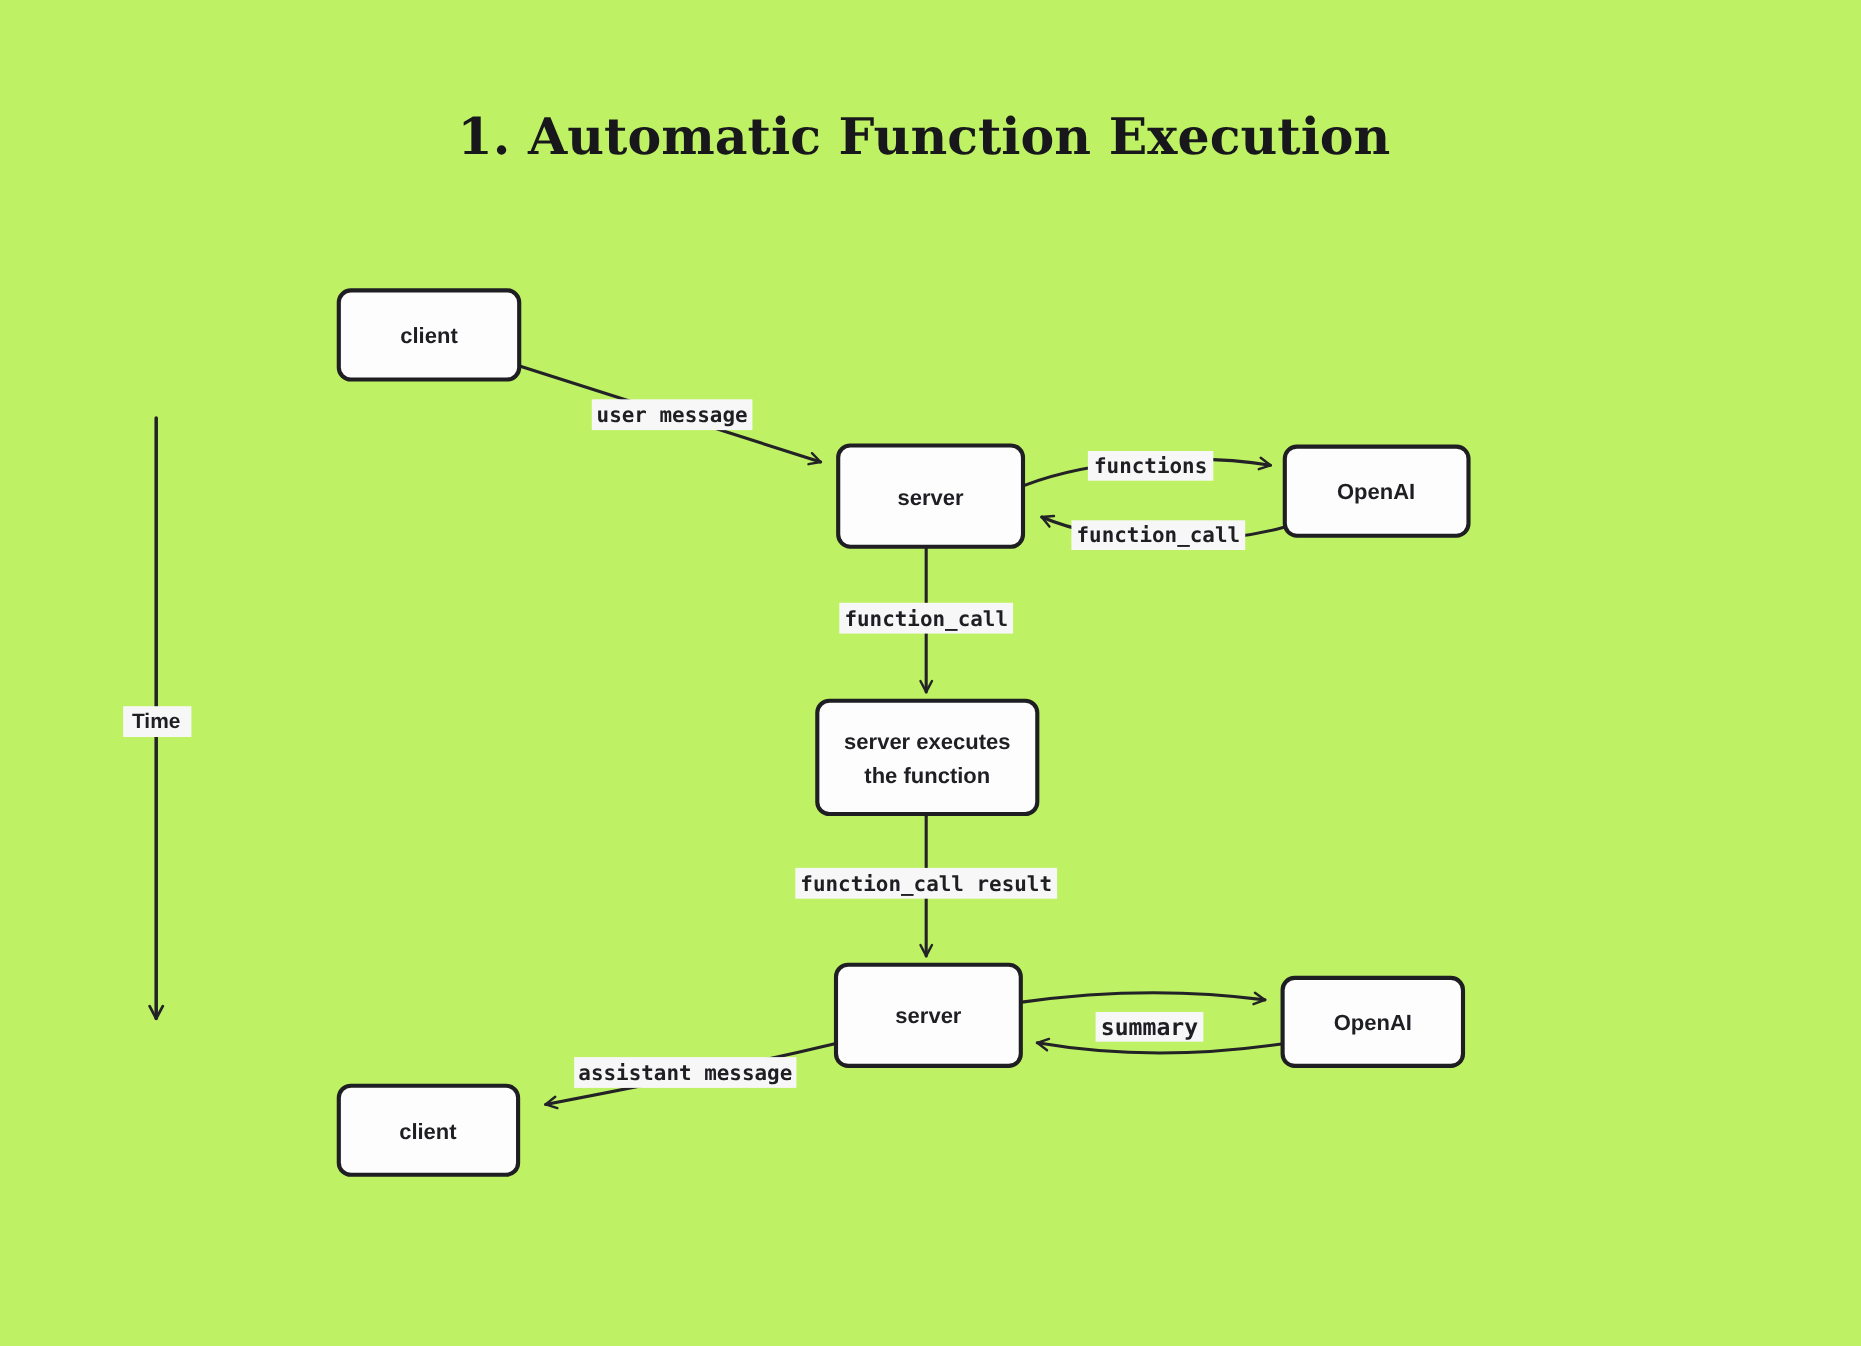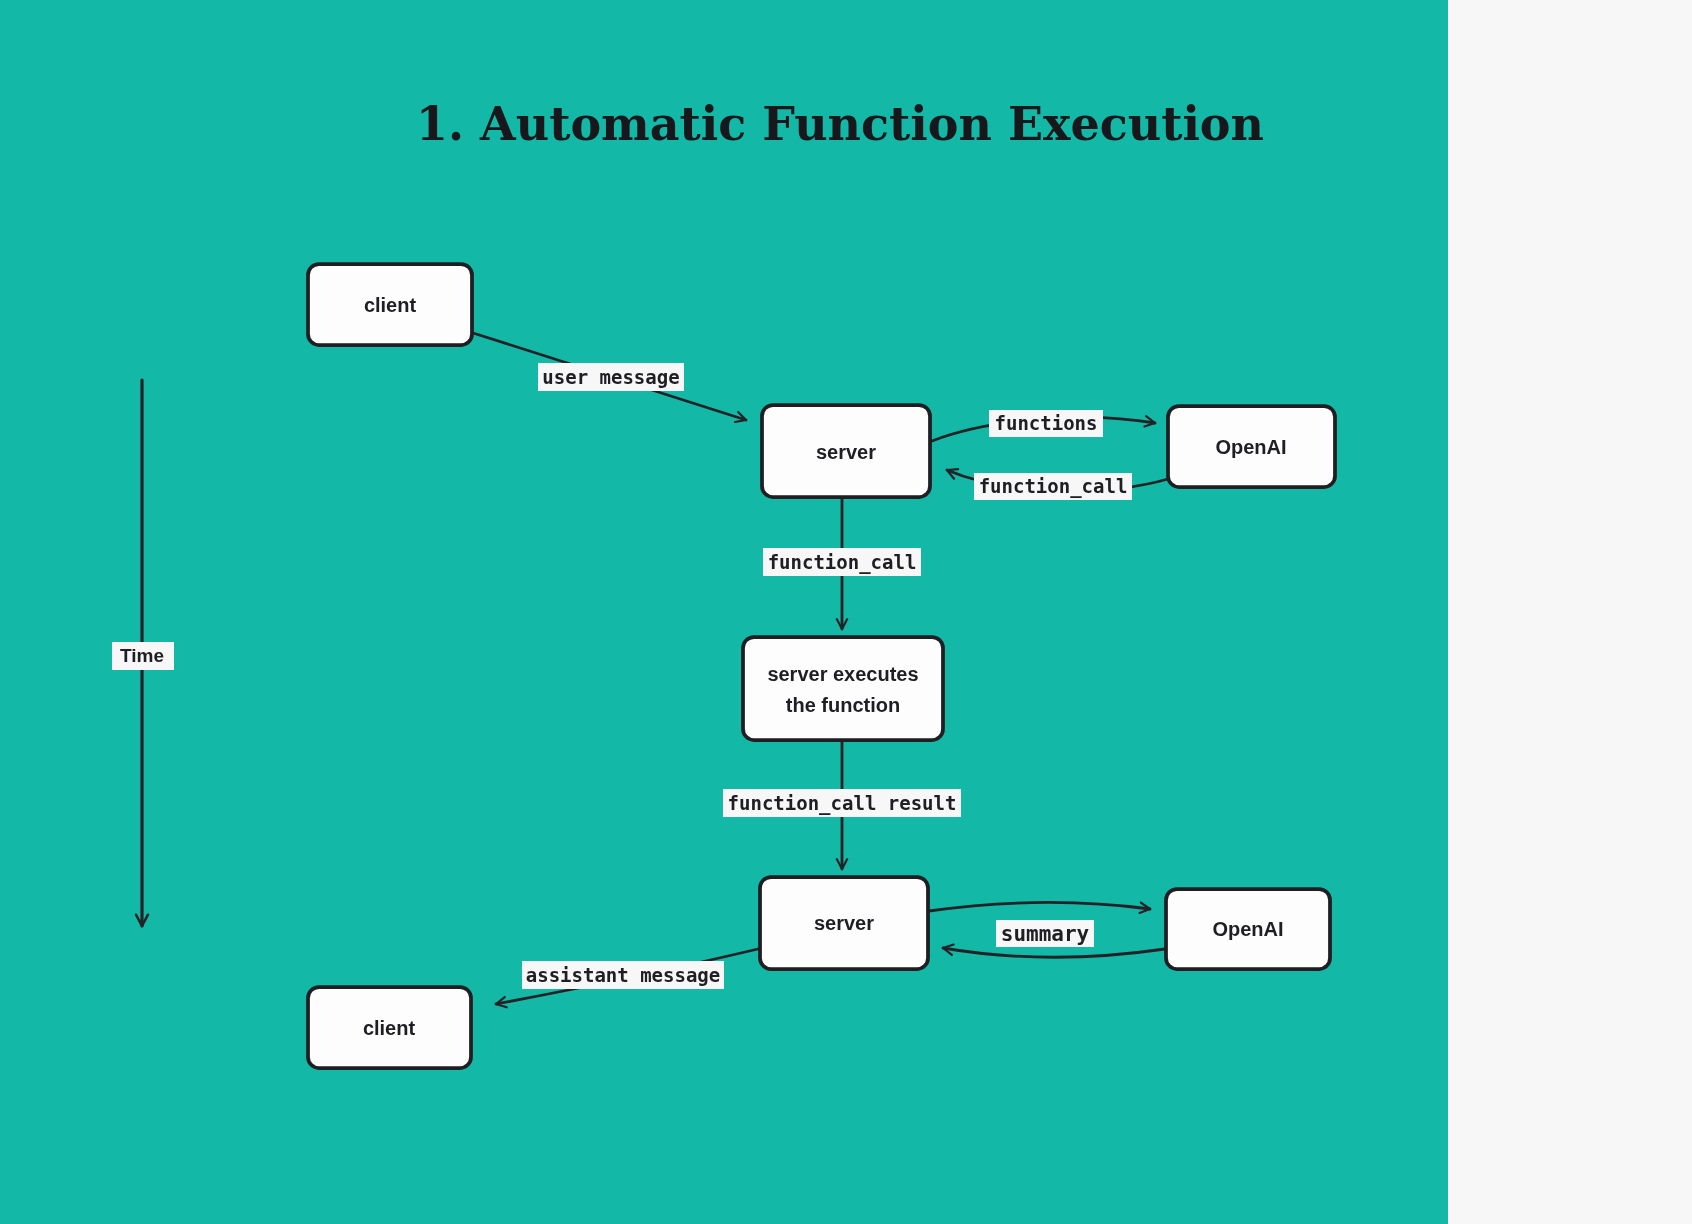--- a/index.html
+++ b/index.html
@@ -2,23 +2,23 @@
 <html><head>
 <meta charset="utf-8">
 <style>
   html, body {
     margin: 0;
     padding: 0;
     background: #f7f7f8;
   }
   .stage {
     position: relative;
-    width: 1448px;
+    width: 1692px;
     height: 1224px;
-    background: #14b8a6;
+    background: #bef264;
     overflow: hidden;
   }
   svg { display: block; }
   .title-text {
     font-family: "DejaVu Serif", "Liberation Serif", serif;
     font-weight: 700;
     font-size: 46px;
     fill: #17171c;
   }
   .box {

